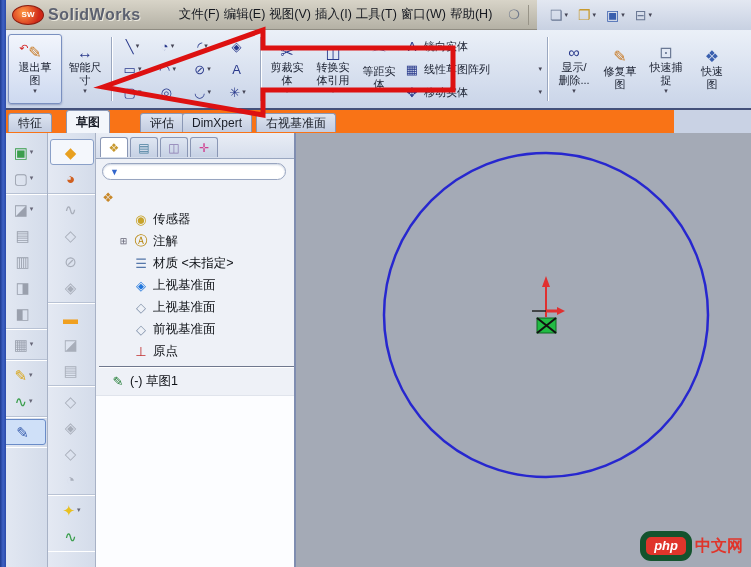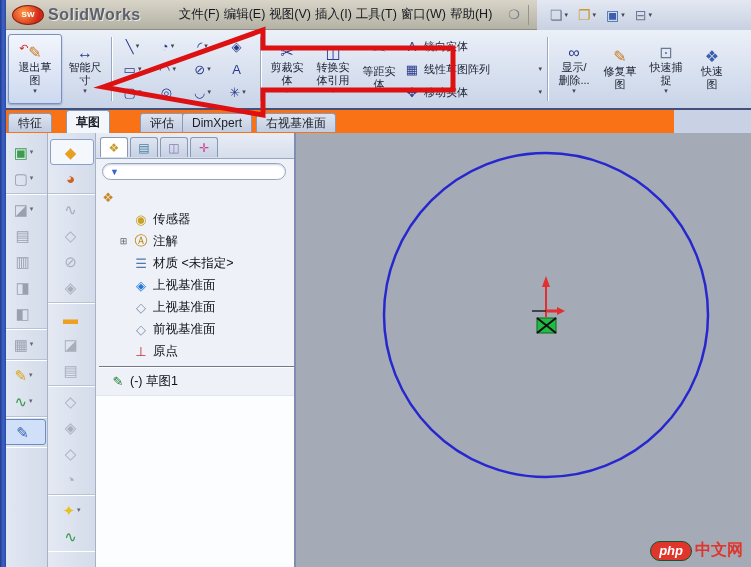--- a/index.html
+++ b/index.html
@@ -97,21 +97,21 @@
   .ticon { width:16px; text-align:center; font-size:13px; flex:0 0 auto; }
   .tlabel { font-size:12.5px; color:#0e1116; }
   .rollback { border-top:1px solid #6f788e; border-bottom:1px solid #fff; margin:4px 0 2px 3px; }
   .tree-rest { flex:1; background:#fcfdff; border-top:1px solid #e0e4ec; margin-top:3px; }
 
   
   .viewport { position:relative; flex:1; height:434px; }
   .viewport svg.scene { position:absolute; left:0; top:0; }
   .watermark { position:absolute; right:8px; bottom:6px; display:flex; align-items:center; gap:3px; z-index:10; }
   .wm-pill { color:#fff; font-weight:bold; font-style:italic; font-size:13px;
-    border-radius:11px; padding:1px 8px 2px 8px; border:1px solid #14532d; }
+    border-radius:11px; padding:1px 8px 2px 8px; border:6px solid #14532d; }
   .wm-text { font-size:16px; font-weight:bold; }
 
   
   .annotation { position:absolute; left:0; top:0; z-index:60; pointer-events:none; }
 </style>
 </head>
 <body>
 
 <div class="screen">
 

